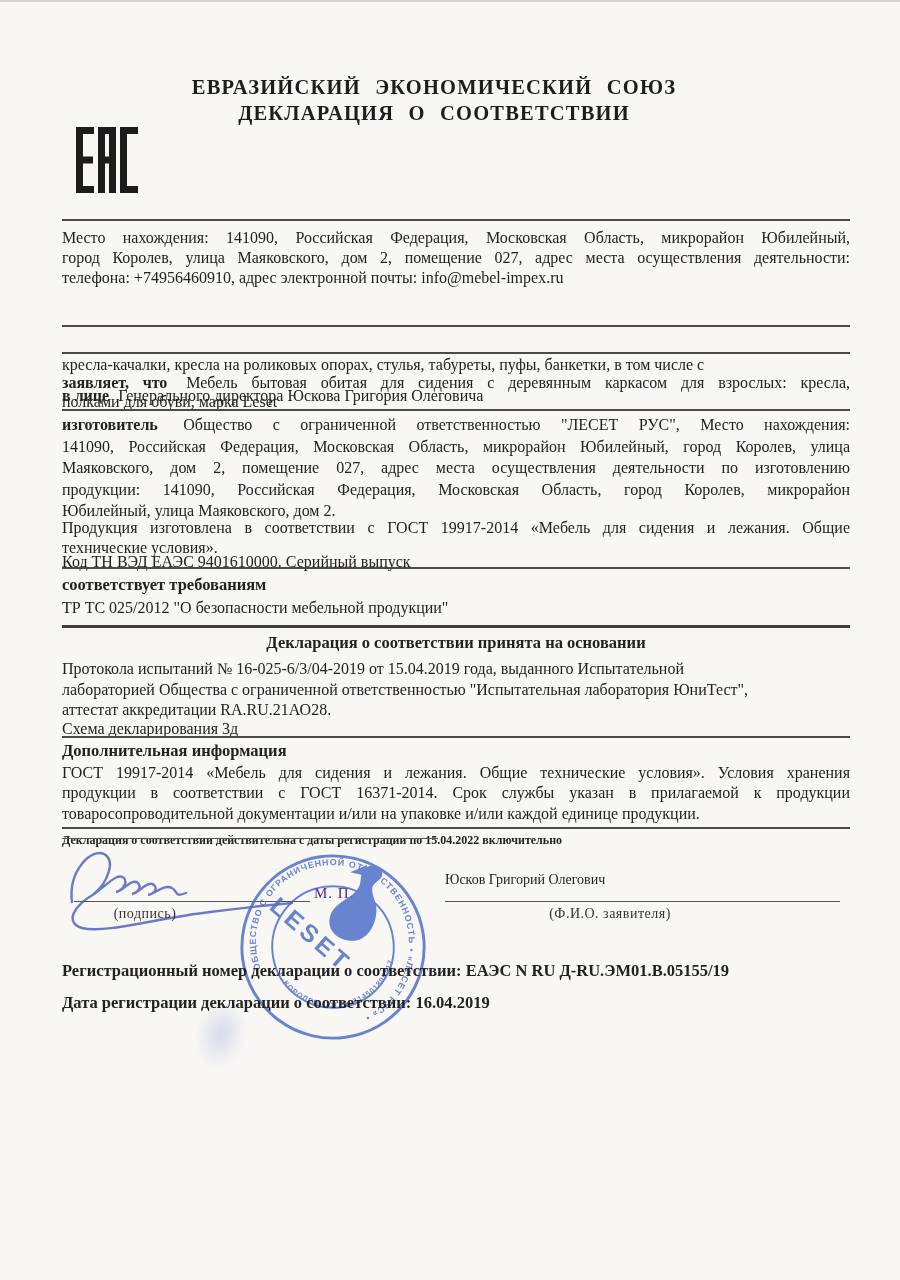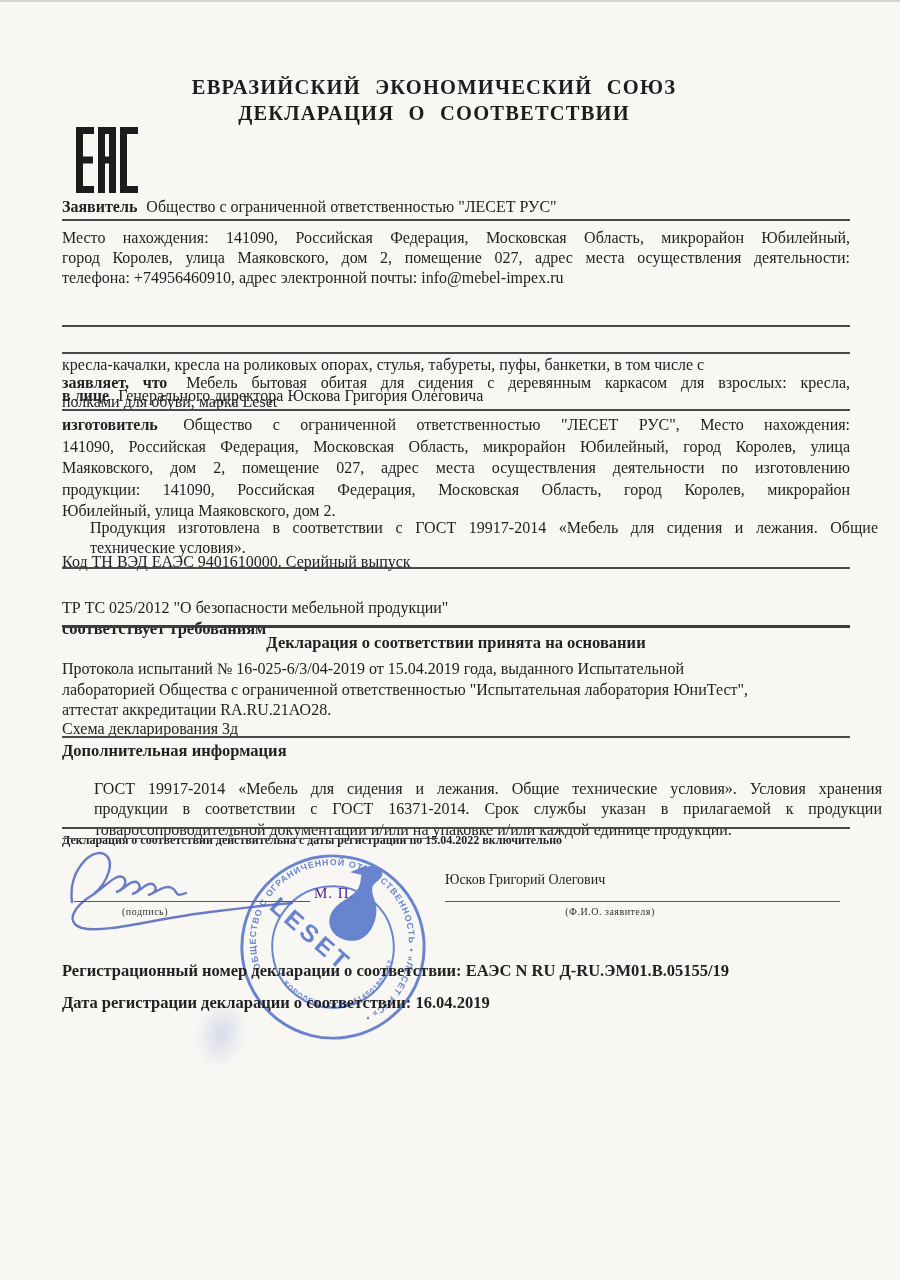--- a/index.html
+++ b/index.html
@@ -11,21 +11,21 @@
          letter-spacing:1.2px;word-spacing:8px;color:#1d1d1d;}
   .row{left:62px;width:788px;font-size:16px;line-height:20px;}
   .lbl{font-weight:700;margin-right:5px;}
   .line{display:block;}
   .just{text-align:justify;text-align-last:justify;}
   .hdr{font-weight:700;font-size:16.5px;}
   .b{font-weight:700;}
   .rule{left:62px;width:788px;height:0;border-top:2px solid #4a4a4a;}
   .rule.thick{border-top:3px solid #3d3d3d;}
   .rule.thin{border-top:1.5px solid #555;}
-  .cap{font-size:10px;color:#333;text-align:center;letter-spacing:.5px;}
+  .cap{font-size:14px;color:#333;text-align:center;letter-spacing:.5px;}
   .mp{font-size:15px;letter-spacing:1px;color:#4c1d95;}
   .name-line{font-size:14px;}
   .smudge{left:196px;top:998px;width:50px;height:72px;border-radius:50%;
           background:radial-gradient(ellipse at center, rgba(88,118,200,.22), rgba(88,118,200,0) 70%);
           filter:blur(2px);transform:rotate(15deg);}
   .corner-mark{right:1px;top:6px;width:7px;height:12px;background:#141414;}
   svg{display:block;}
 </style>
 </head>
 <body>
@@ -48,24 +48,20 @@
           <rect x="22" y="0" width="7" height="66"></rect>
         <rect x="33" y="0" width="7" height="66"></rect>
           <rect x="22" y="29.5" width="18" height="7"></rect>
         <rect x="44" y="0" width="7" height="66"></rect>
           <rect x="44" y="0" width="18" height="7"></rect>
         <rect x="44" y="59" width="18" height="7"></rect>
       </g>
     </svg>
   </div>
 
-  <div class="abs row" style="top:197px;">
-    <span class="lbl">Заявитель</span>
-    <span>Общество с ограниченной ответственностью "ЛЕСЕТ РУС"</span>
-  </div>
   <div class="abs rule" style="top:219px;"></div>
 
   <div class="abs row" style="top:228px;line-height:19.8px;">
     <span class="line just">Место нахождения: 141090, Российская Федерация, Московская Область, микрорайон Юбилейный,</span>
     <span class="line just">город Королев, улица Маяковского, дом 2, помещение 027, адрес места осуществления деятельности:</span>
     <span class="line">телефона: +74956460910, адрес электронной почты: info@mebel-impex.ru</span>
   </div>
   <div class="abs rule" style="top:325px;"></div>
 
   <div class="abs row" style="top:346px;margin-top:40px;">
@@ -82,43 +78,43 @@
   <div class="abs rule" style="top:409px;"></div>
 
   <div class="abs row" style="top:414px;line-height:21.6px;">
     <span class="line just"><span class="lbl">изготовитель</span> <span>Общество с ограниченной ответственностью "ЛЕСЕТ РУС", Место нахождения:</span></span>
     <span class="line just">141090, Российская Федерация, Московская Область, микрорайон Юбилейный, город Королев, улица</span>
     <span class="line just">Маяковского, дом 2, помещение 027, адрес места осуществления деятельности по изготовлению</span>
     <span class="line just">продукции: 141090, Российская Федерация, Московская Область, город Королев, микрорайон</span>
     <span class="line">Юбилейный, улица Маяковского, дом 2.</span>
   </div>
 
-  <div class="abs row" style="top:518px;line-height:19.5px;margin-left:28px;">
+  <div class="abs row" style="top:518px;line-height:19.5px;">
     <span class="line just">Продукция изготовлена в соответствии с ГОСТ 19917-2014 «Мебель для сидения и лежания. Общие</span>
     <span class="line">технические условия».</span>
   </div>
 
   <div class="abs row" style="top:552px;">Код ТН ВЭД ЕАЭС 9401610000. Серийный выпуск</div>
   <div class="abs rule" style="top:567px;"></div>
 
-  <div class="abs row hdr" style="top:575px;margin-top:44px;">соответствует требованиям</div>
+  <div class="abs row hdr" style="top:575px;">соответствует требованиям</div>
   <div class="abs row" style="top:598px;">ТР ТС 025/2012 "О безопасности мебельной продукции"</div>
   <div class="abs rule thick" style="top:625px;"></div>
 
   <div class="abs row hdr" style="top:633px;text-align:center;">Декларация о соответствии принята на основании</div>
   <div class="abs row" style="top:659px;line-height:20.5px;">
     <span class="line">Протокола испытаний № 16-025-6/3/04-2019 от 15.04.2019 года, выданного Испытательной</span>
     <span class="line">лабораторией Общества с ограниченной ответственностью "Испытательная лаборатория ЮниТест",</span>
     <span class="line">аттестат аккредитации RA.RU.21АО28.</span>
   </div>
   <div class="abs row" style="top:719px;">Схема декларирования 3д</div>
   <div class="abs rule" style="top:736px;"></div>
 
   <div class="abs row hdr" style="top:741px;">Дополнительная информация</div>
-  <div class="abs row" style="top:779px;line-height:20.4px;margin-left:32px;">
+  <div class="abs row" style="top:763px;line-height:20.4px;">
     <span class="line just">ГОСТ 19917-2014 «Мебель для сидения и лежания. Общие технические условия». Условия хранения</span>
     <span class="line just">продукции в соответствии с ГОСТ 16371-2014. Срок службы указан в прилагаемой к продукции</span>
     <span class="line">товаросопроводительной документации и/или на упаковке и/или каждой единице продукции.</span>
   </div>
   <div class="abs rule" style="top:827px;"></div>
 
   <div class="abs row b" style="top:830px;font-size:12px;">Декларация о соответствии действительна с даты регистрации по 15.04.2022 включительно</div>
   <div class="abs rule thin" style="top:838px;width:376px;"></div>
 
   <div class="abs" style="left:58px;top:842px;">

